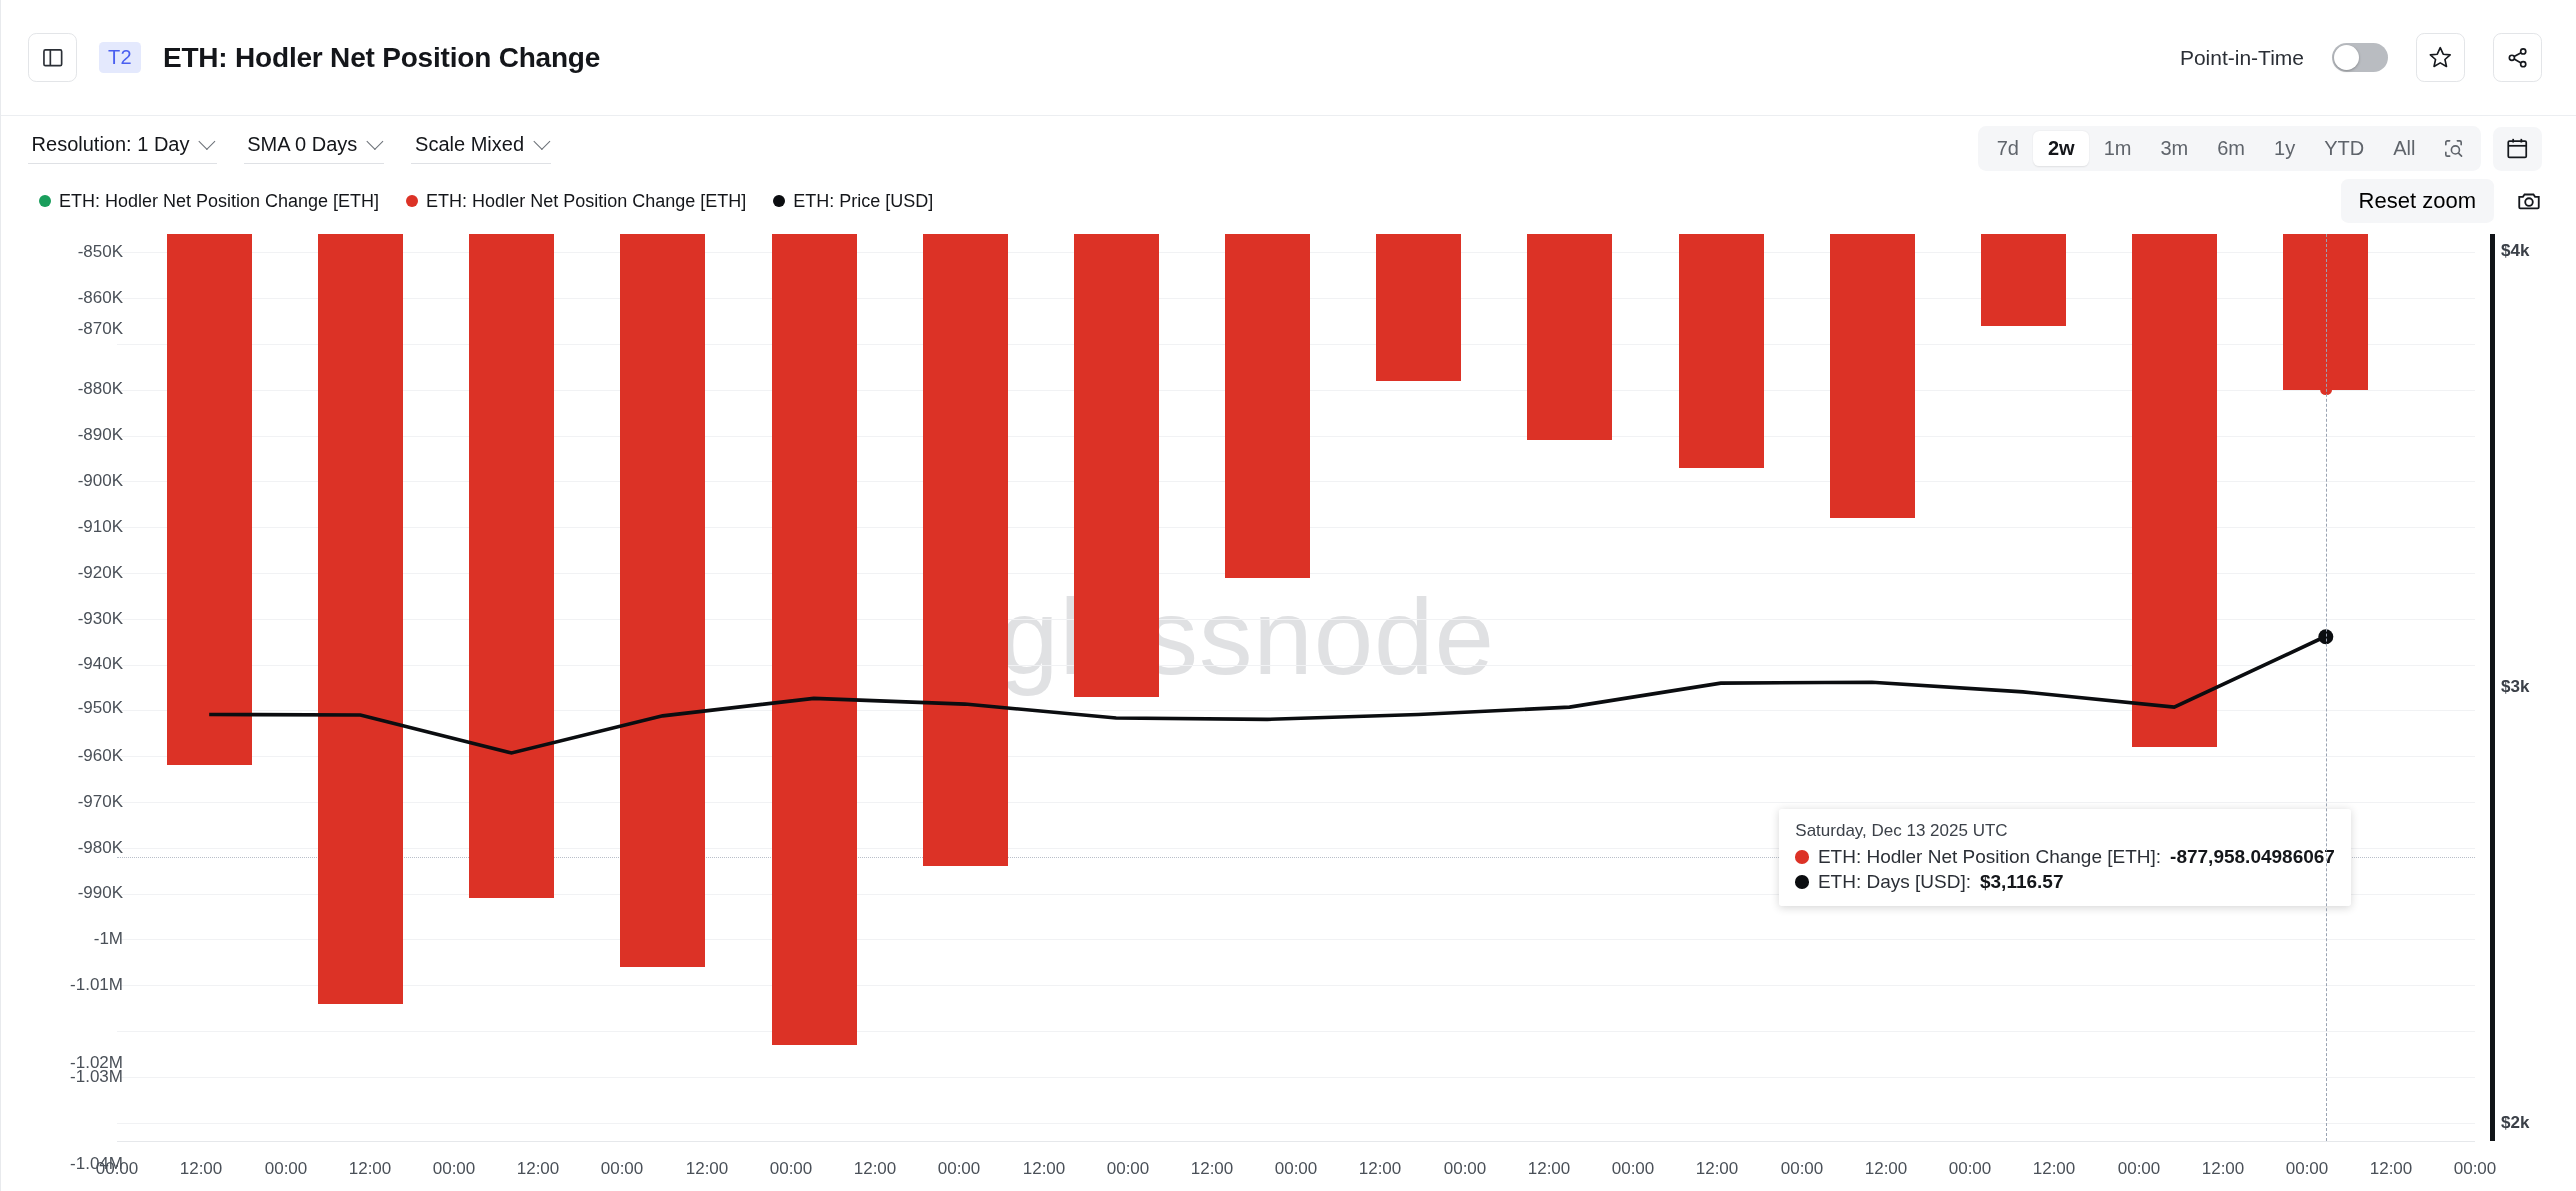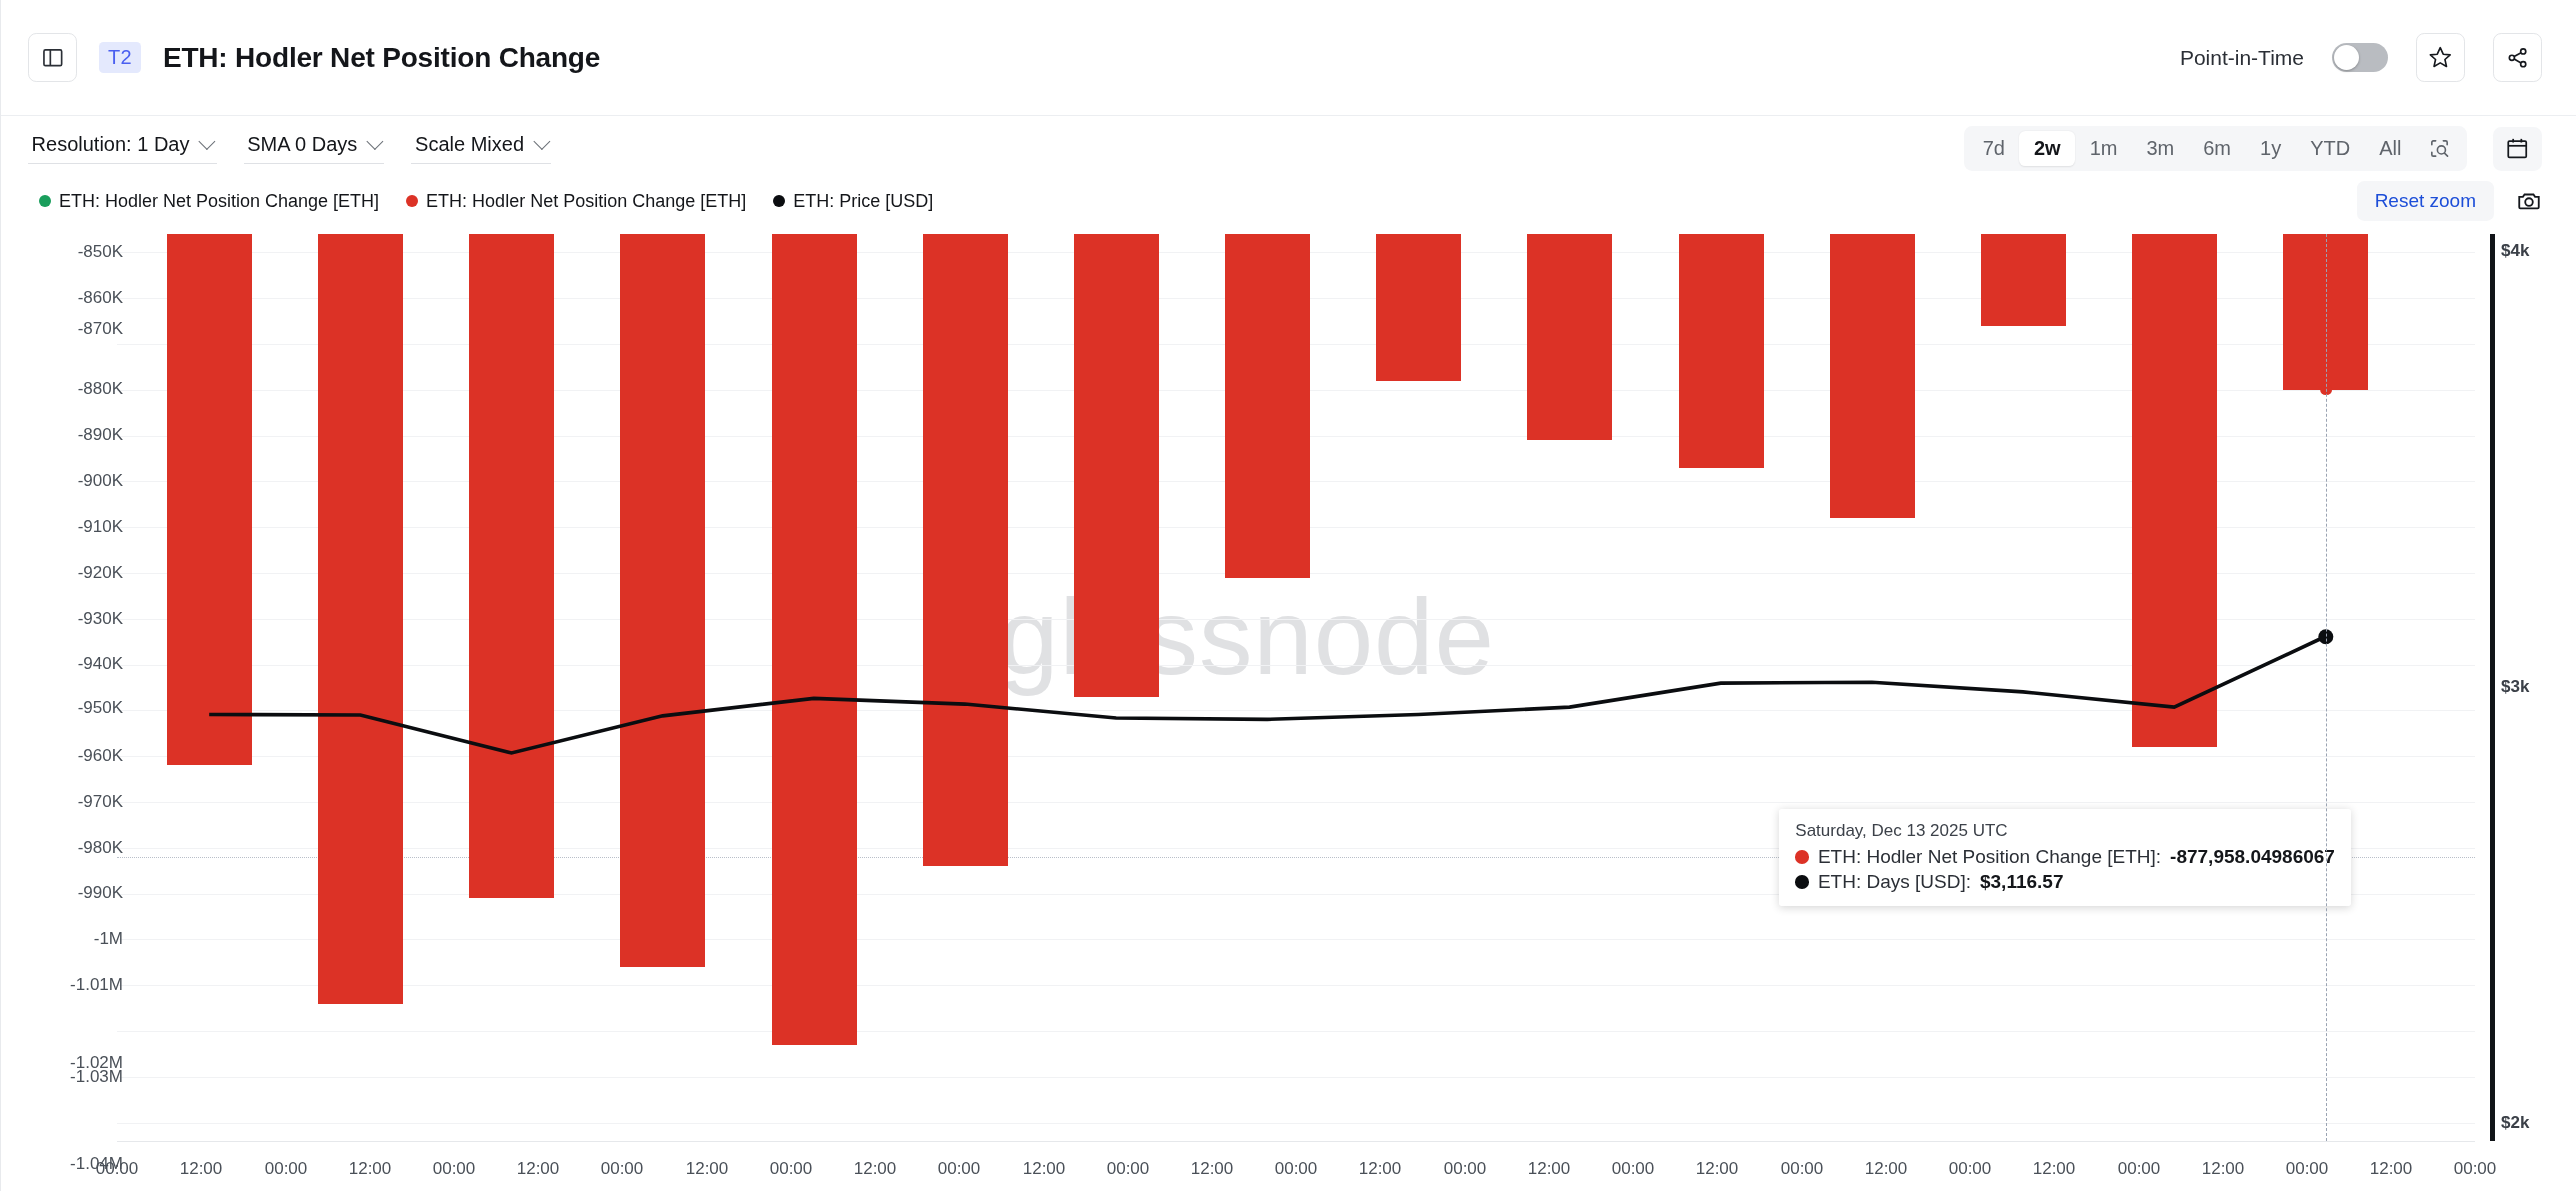--- a/index.html
+++ b/index.html
@@ -65,21 +65,21 @@
     border-bottom: 0.9px solid #dfe1e5;
     padding: 0 3.6px 7.3px 3.6px;
     cursor: pointer;
   }
   .dropdown .dd-label { font-size: 20px; color: #14161a; white-space: nowrap; }
   .chev {
     width: 11.8px; height: 11.8px;
     border-right: 1.8px solid #6b7077; border-bottom: 1.8px solid #6b7077;
     transform: rotate(45deg) translate(-1.8px,-1.8px);
   }
-  .tb-right { margin-left: auto; display: flex; align-items: center; gap: 26px; }
+  .tb-right { margin-left: auto; display: flex; align-items: center; gap: 12px; }
   .range-group {
     display: flex; align-items: center;
     background: #f5f6f8; border-radius: 8.2px; padding: 4.5px;
   }
   .range-btn {
     font-size: 20px; color: #5f646b;
     padding: 6.3px 14.5px; border-radius: 6.3px;
     cursor: pointer; white-space: nowrap;
   }
   .range-btn.active {
@@ -99,21 +99,21 @@
     height: 40px; display: flex; align-items: center;
     padding: 0 34px 0 38px; position: relative;
   }
   .legend-items { display: flex; align-items: center; gap: 27px; }
   .legend-item { display: flex; align-items: center; gap: 8.2px; cursor: pointer; }
   .legend-dot { width: 11.8px; height: 11.8px; border-radius: 50%; }
   .legend-text { font-size: 18px; color: #14161a; white-space: nowrap; }
   .legend-right { margin-left: auto; display: flex; align-items: center; gap: 22px; }
   .reset-zoom {
     background: #f5f6f8; border-radius: 7.3px;
-    font-size: 19px; color: #1d4ed8;
+    font-size: 22px; color: #000000;
     padding: 9px 18px; cursor: pointer;
   }
 
   
   .chart-wrap {
     position: absolute;
     left: 0; top: 221px;
     width: 2576px; height: 971px;
   }
   .plot {

